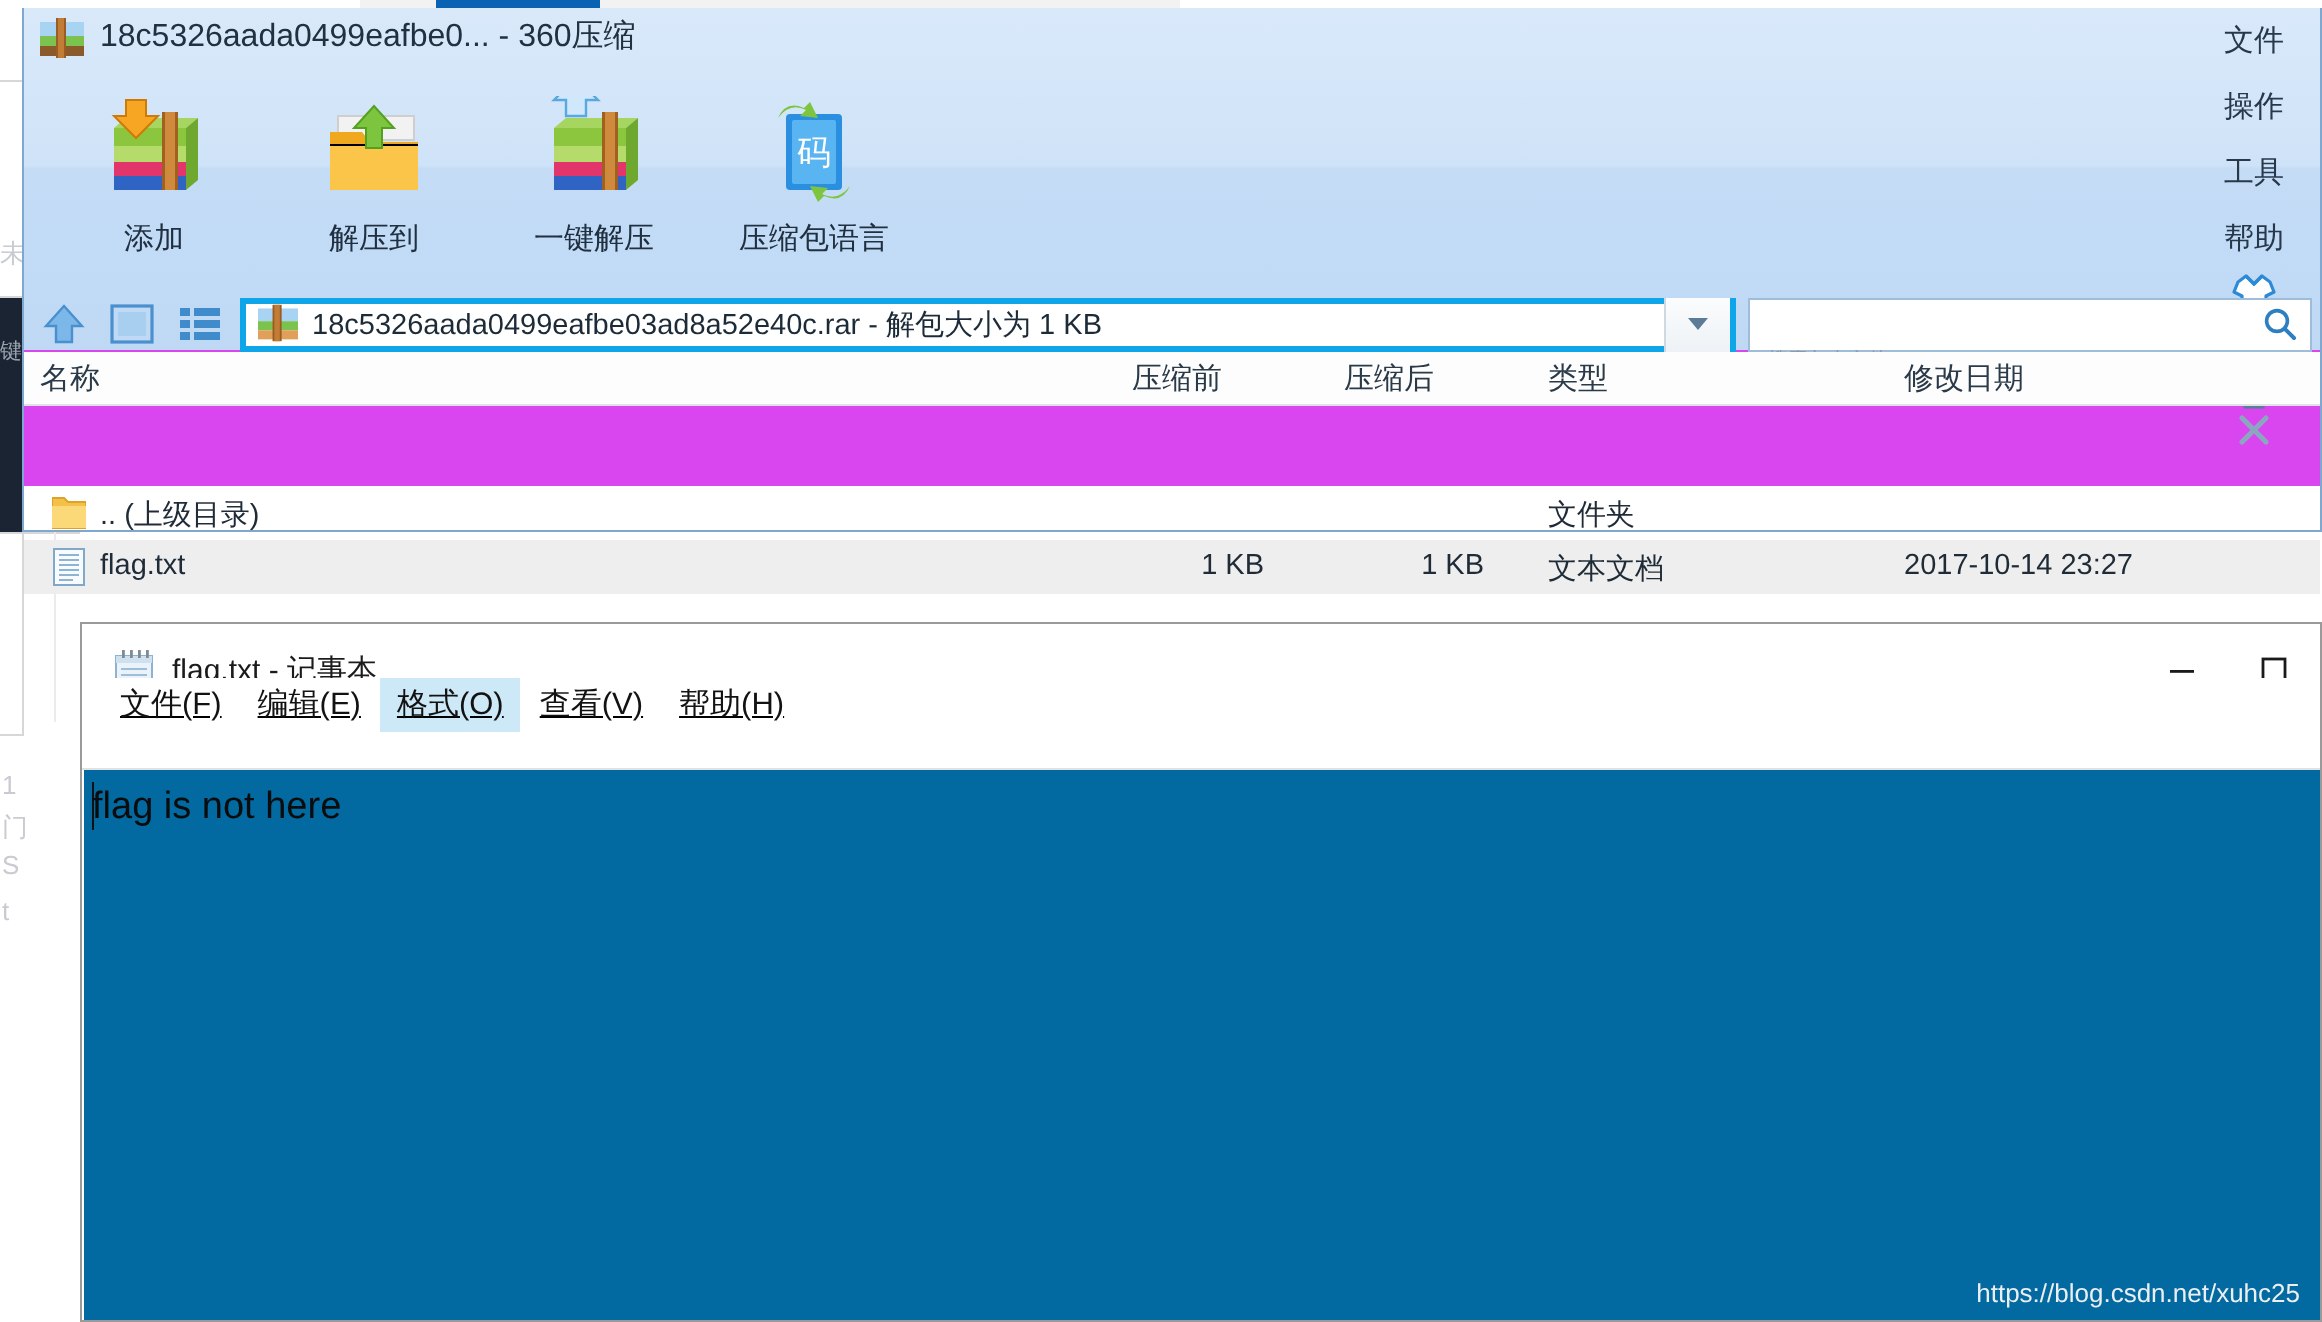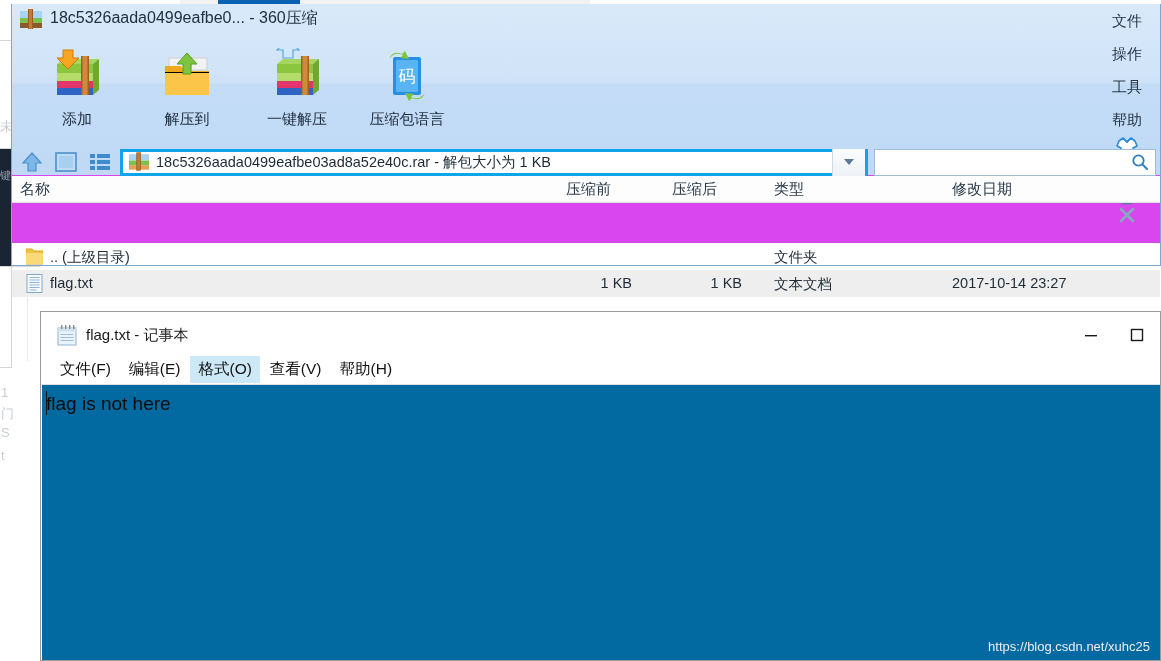--- a/index.html
+++ b/index.html
@@ -64,21 +64,21 @@
 
   
   #notepad{position:absolute;left:40px;top:311px;width:1121px;height:350px;background:#fff;
            border:1px solid #9a9a9a;box-sizing:border-box;}
   .np-title{position:absolute;left:0;top:0;right:0;height:45px;background:#fff;}
   .np-title-left{position:absolute;left:16px;top:13px;display:flex;align-items:center;gap:9px;}
   .np-icon{width:20px;height:21px;position:relative;}
   .np-title-text{font-size:15px;color:#1b1b1b;}
   .np-btns{position:absolute;right:0;top:0;height:45px;display:flex;}
   .np-btn{width:46px;height:45px;display:flex;align-items:center;justify-content:center;}
-  .np-menu{position:absolute;left:0;top:44px;right:0;height:27px;display:flex;align-items:center;padding-left:11px;background:#fff;}
+  .np-menu{position:absolute;left:0;top:27px;right:0;height:27px;display:flex;align-items:center;padding-left:11px;background:#fff;text-decoration:underline;}
   .np-menu .mi{font-size:15.5px;color:#121212;padding:3px 8px;margin-right:2px;cursor:default;}
   .np-menu .mi.active{background:#cde8f6;}
   .np-sep{position:absolute;left:0;right:0;top:72px;height:1px;background:#e2e2e2;}
   .np-body{position:absolute;left:1px;top:73px;right:0;bottom:0;background:#0369a1;overflow:hidden;}
   .np-text{position:absolute;left:4px;top:6px;font-size:19px;color:#0c0c0c;white-space:pre;line-height:26px;}
   .caret{position:absolute;left:4px;top:6px;width:1px;height:24px;background:#111;}
   .watermark{position:absolute;right:10px;bottom:6px;font-size:13px;color:#eceff1;white-space:nowrap;}
 </style>
 </head>
 <body>

